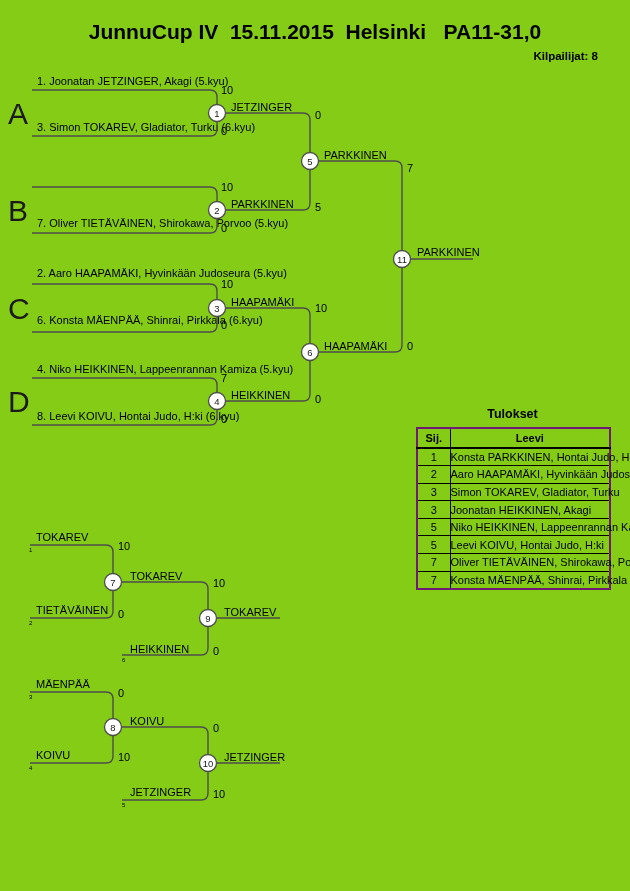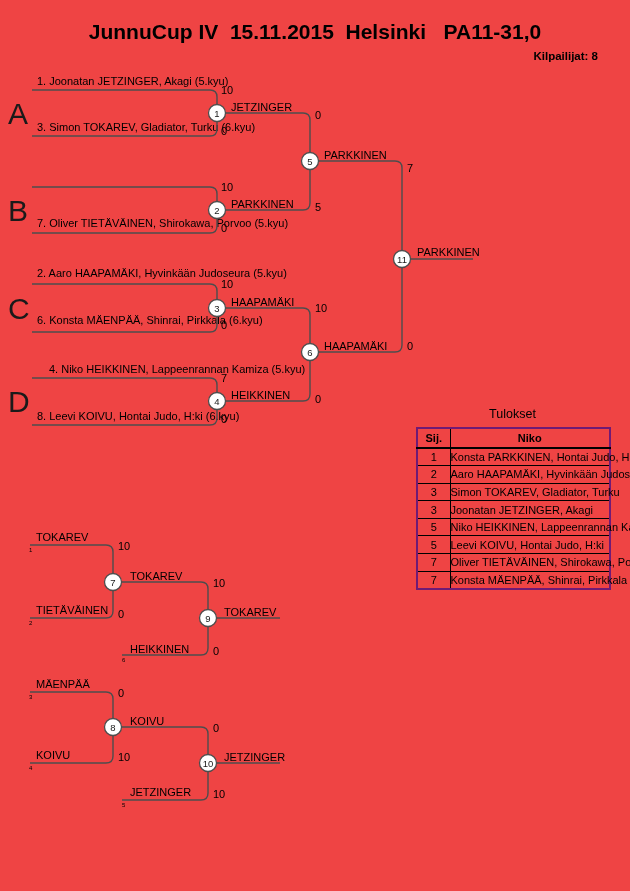--- a/index.html
+++ b/index.html
@@ -1,20 +1,20 @@
 <!DOCTYPE html>
 <html><head>
 <meta charset="utf-8">
 <style>
   * { margin:0; padding:0; box-sizing:border-box; }
   html,body { background:#fff; }
   body { font-family:"Liberation Sans", sans-serif; color:#000; }
   #canvas {
     position:relative; width:630px; height:891px;
-    background:#ef4444; overflow:hidden;
+    background:#84cc16; overflow:hidden;
   }
   .abs { position:absolute; }
   .title {
     left:0; top:20px; width:630px; text-align:center;
     font-size:21px; font-weight:bold; white-space:pre;
   }
   .competitors {
     top:50px; right:32px; font-size:11.5px; font-weight:bold;
   }
   .pool {
@@ -27,21 +27,21 @@
   .mnum {
     width:17px; height:17px; text-align:center;
     font-size:9.5px; line-height:17px; color:#1a1a1a;
   }
   svg.lines { position:absolute; left:0; top:0; }
   svg.lines path { fill:none; stroke:#4d4d4d; stroke-width:1.4; }
   svg.lines circle { fill:#fff; stroke:#4d4d4d; stroke-width:1.3; }
 
   .res-title {
     left:416px; top:407px; width:193px; text-align:center;
-    font-size:12.5px; font-weight:normal;
+    font-size:12.5px; font-weight:bold;
   }
   table.results {
     position:absolute; left:416px; top:427px; width:193px;
     border-collapse:collapse; table-layout:fixed;
     border:2px solid #701a75;
   }
   table.results th, table.results td {
     border:1px solid #000; font-size:11px; padding:0;
     overflow:visible;
   }
@@ -58,21 +58,21 @@
 <div id="canvas">
 
   <div class="abs title">JunnuCup IV  15.11.2015  Helsinki   PA11-31,0</div>
   <div class="abs competitors">Kilpailijat: 8</div>
 
   <div class="abs nm" style="left:37px; top:75px;">1. Joonatan JETZINGER, Akagi (5.kyu)</div>
   <div class="abs nm" style="left:37px; top:121px;">3. Simon TOKAREV, Gladiator, Turku (6.kyu)</div>
   <div class="abs nm" style="left:37px; top:217px;">7. Oliver TIETÄVÄINEN, Shirokawa, Porvoo (5.kyu)</div>
   <div class="abs nm" style="left:37px; top:267px;">2. Aaro HAAPAMÄKI, Hyvinkään Judoseura (5.kyu)</div>
   <div class="abs nm" style="left:37px; top:314px;">6. Konsta MÄENPÄÄ, Shinrai, Pirkkala (6.kyu)</div>
-  <div class="abs nm" style="left:37px; top:363px;margin-left:12px;">4. Niko HEIKKINEN, Lappeenrannan Kamiza (5.kyu)</div>
+  <div class="abs nm" style="left:37px; top:363px;">4. Niko HEIKKINEN, Lappeenrannan Kamiza (5.kyu)</div>
   <div class="abs nm" style="left:37px; top:410px;">8. Leevi KOIVU, Hontai Judo, H:ki (6.kyu)</div>
 
   <div class="abs pool" style="top:99px;">A</div>
   <div class="abs pool" style="top:196px;">B</div>
   <div class="abs pool" style="top:294px;">C</div>
   <div class="abs pool" style="top:387px;">D</div>
 
   <svg class="lines" width="630" height="891">
     <g>
       <path d="M32 90 H210 Q217 90 217 97 V104.5"></path>
@@ -178,39 +178,39 @@
   <div class="abs sc" style="left:118px; top:688px;">0</div>
   <div class="abs sc" style="left:118px; top:752px;">10</div>
   <div class="abs sc" style="left:213px; top:723px;">0</div>
   <div class="abs sc" style="left:213px; top:789px;">10</div>
 
   <div class="abs res-title">Tulokset</div>
   <table class="results">
     <thead>
       <tr>
         <th class="col-rank">Sij.</th>
-        <th class="col-name">Niko</th>
+        <th class="col-name">Leevi</th>
       </tr>
     </thead>
     <tbody>
       <tr>
         <td class="col-rank">1</td>
         <td class="col-name">Konsta PARKKINEN, Hontai Judo, H:ki</td>
       </tr>
       <tr>
         <td class="col-rank">2</td>
         <td class="col-name">Aaro HAAPAMÄKI, Hyvinkään Judoseura</td>
       </tr>
       <tr>
         <td class="col-rank">3</td>
         <td class="col-name">Simon TOKAREV, Gladiator, Turku</td>
       </tr>
       <tr>
         <td class="col-rank">3</td>
-        <td class="col-name">Joonatan JETZINGER, Akagi</td>
+        <td class="col-name">Joonatan HEIKKINEN, Akagi</td>
       </tr>
       <tr>
         <td class="col-rank">5</td>
         <td class="col-name">Niko HEIKKINEN, Lappeenrannan Kamiza</td>
       </tr>
       <tr>
         <td class="col-rank">5</td>
         <td class="col-name">Leevi KOIVU, Hontai Judo, H:ki</td>
       </tr>
       <tr>

